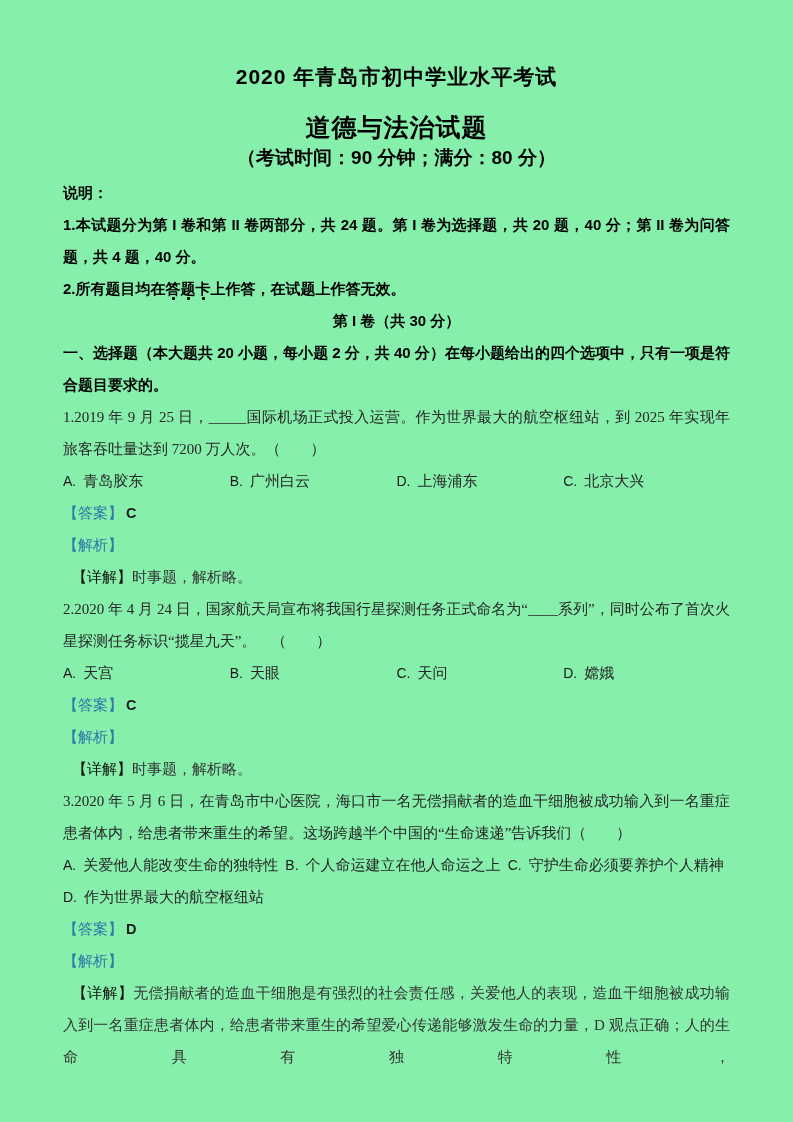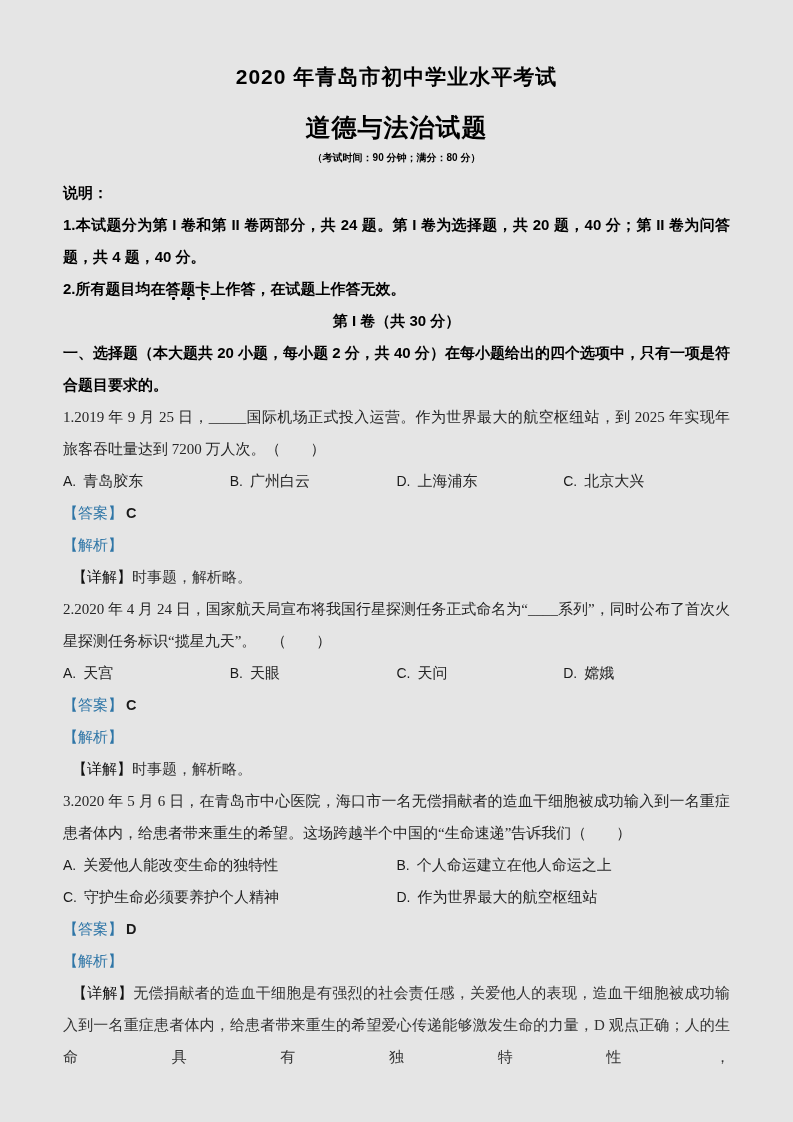--- a/index.html
+++ b/index.html
@@ -5,49 +5,49 @@
   :root{
     --accent:#2f76a7;
     --ink:#262626;
     --black:#000;
     --serif:"Liberation Serif","DejaVu Serif",serif;
     --sans:"Liberation Sans","DejaVu Sans",sans-serif;
   }
   *{box-sizing:border-box;}
   html,body{margin:0;padding:0;background:#ffffff;}
   .page{
-    width:793px;height:1122px;margin:0 auto;background:#e5e5e5;
+    width:793px;height:1122px;margin:0 auto;background:#86efac;
     padding:62px 63px 0 63px;overflow:hidden;
     color:var(--ink);font-family:var(--serif);font-size:15px;
   }
   .doc-title{
     margin:0 0 20px 0;font-family:var(--sans);font-weight:bold;color:var(--black);
     font-size:21px;line-height:30px;text-align:center;letter-spacing:1px;
   }
   .doc-subtitle{
     margin:0 0 4px 0;font-family:var(--sans);font-weight:bold;color:var(--black);
     font-size:25px;line-height:30px;text-align:center;letter-spacing:1px;
   }
   .exam-info{
     margin:0 0 7px 0;font-family:var(--sans);font-weight:bold;color:var(--black);
-    font-size:10px;line-height:24px;text-align:center;
+    font-size:19px;line-height:24px;text-align:center;
   }
   p.line{margin:0;font-size:15px;line-height:32px;}
   .bold-sans{font-family:var(--sans);font-weight:bold;color:var(--black);}
   .justify{text-align:justify;}
   .justify-all{text-align:justify;text-align-last:justify;}
   .center{text-align:center;}
   .emph{
     background-image:radial-gradient(circle,#000 1.3px,transparent 1.8px);
     background-size:15px 5px;background-repeat:repeat-x;
     background-position:center bottom 1px;padding-bottom:5px;
   }
   .options-row{display:flex;margin:0;font-size:15px;line-height:32px;}
   .options-row .option{flex:0 0 25%;white-space:nowrap;}
-  .options-grid{display:grid;grid-template-columns:1fr 1fr;margin:0;font-size:15px;line-height:32px;}
+  .options-grid{display:grid;grid-template-columns:1fr 1fr 1fr;margin:0;font-size:15px;line-height:32px;}
   .opt-label{font-family:var(--sans);font-size:14px;color:#1a1a1a;margin-right:7px;}
   .opt-text{color:var(--ink);}
   .marker{color:var(--accent);}
   .answer-letter{font-family:var(--sans);font-weight:600;font-size:14.5px;color:#1a1a1a;margin-left:3px;}
   .detail-label{color:#111;margin-left:9px;}
   .detail-text{color:#333;}
 </style>
 </head>
 <body>
 

